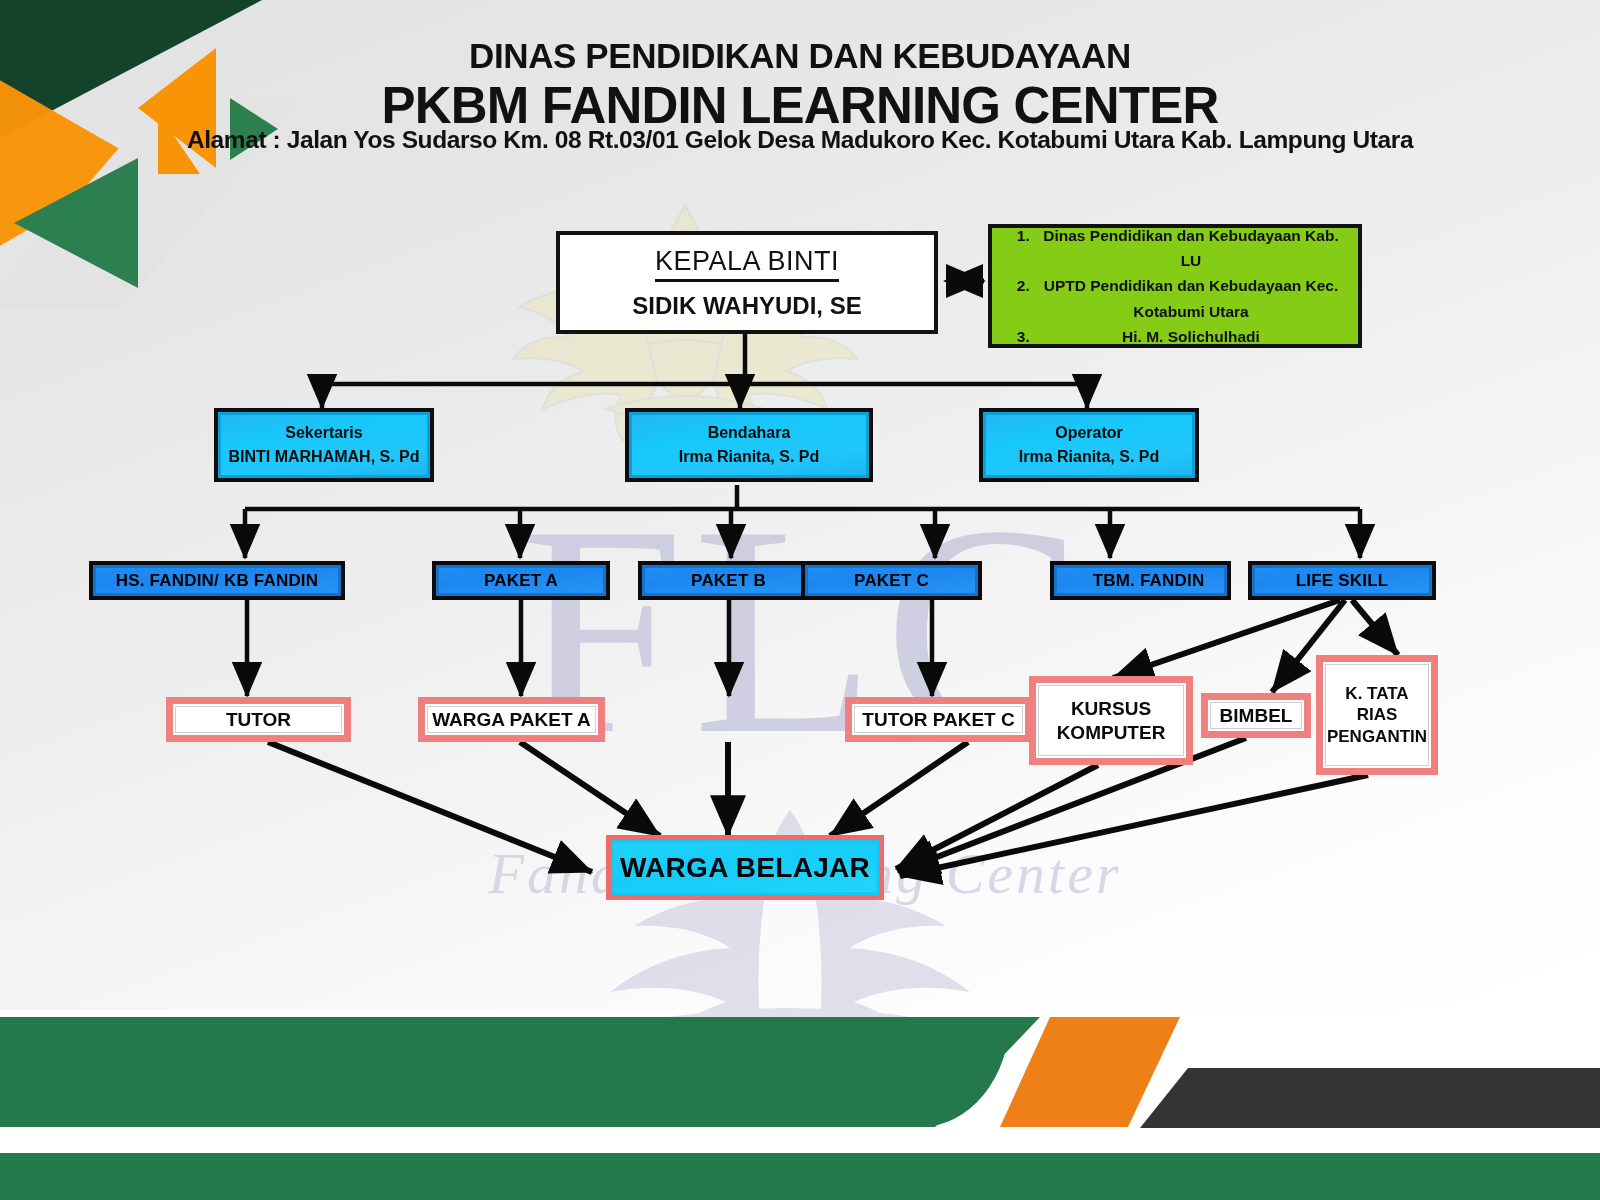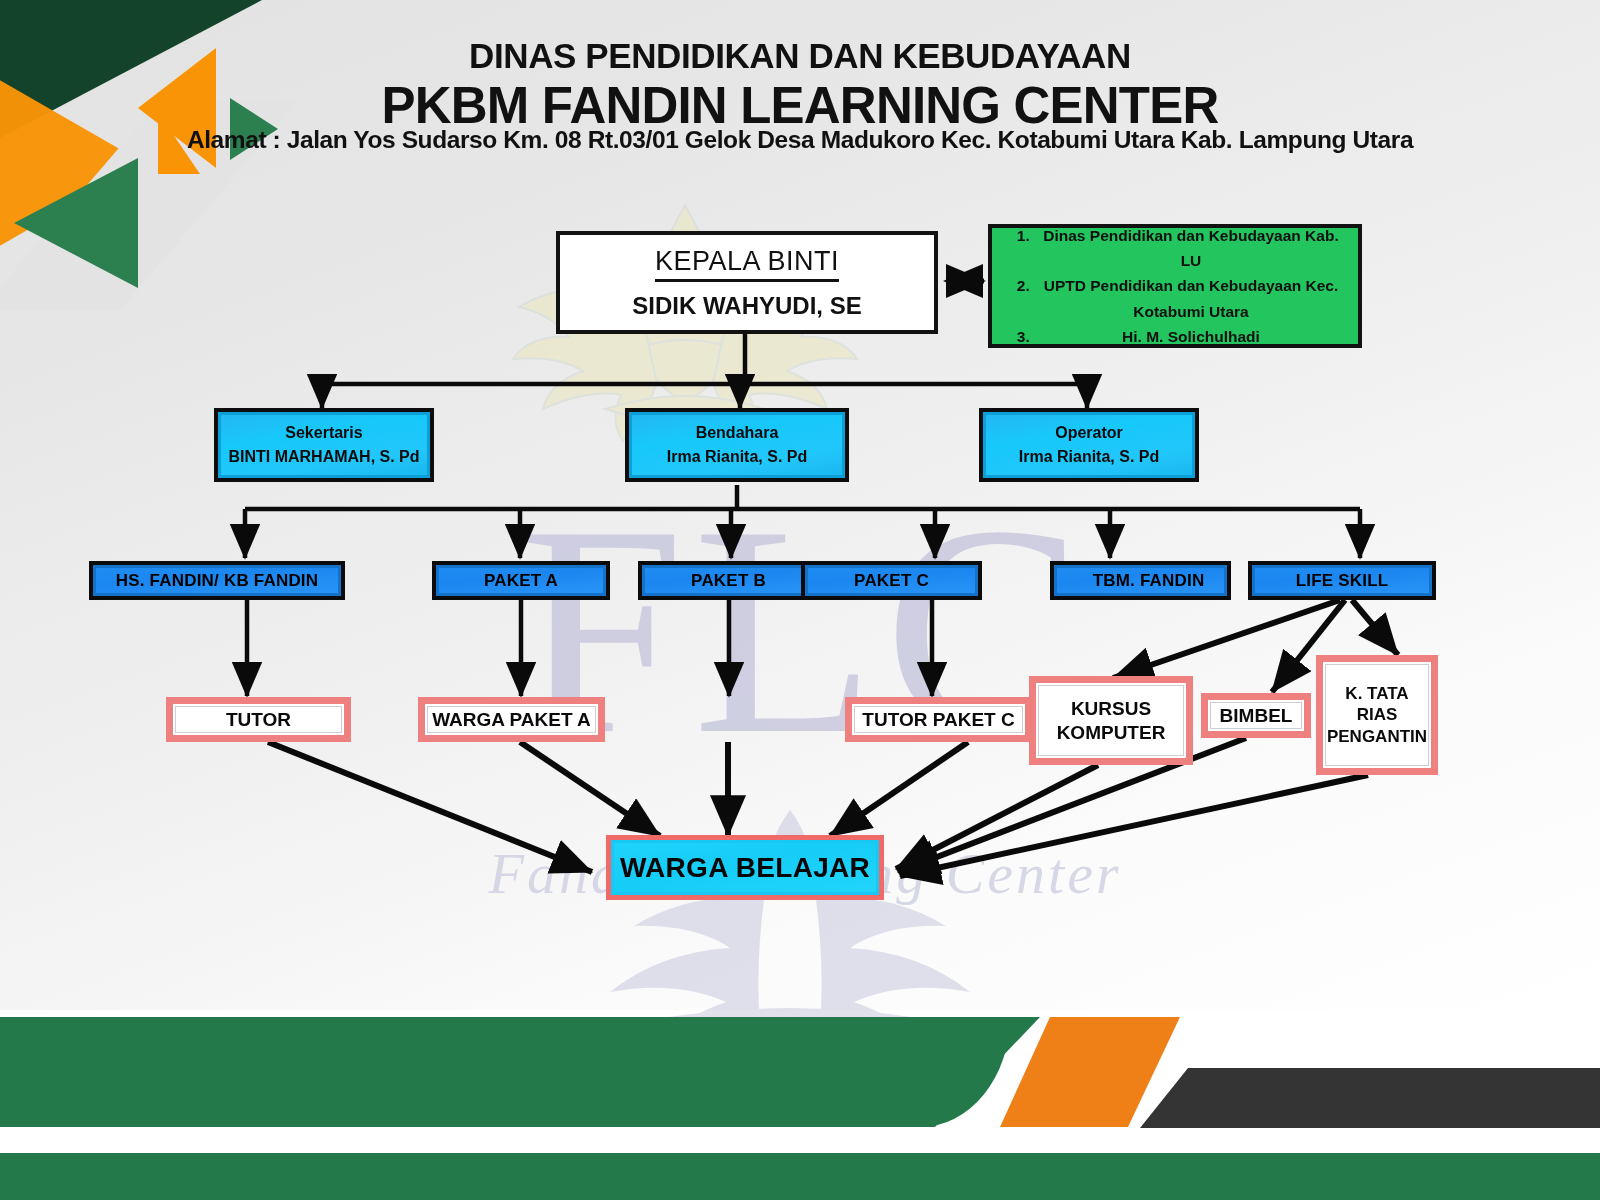--- a/index.html
+++ b/index.html
@@ -109,21 +109,21 @@
     background:#ffffff;border:4px solid #121212;
   }
   .kepala-title{
     font-size:27px;font-weight:400;color:#111;letter-spacing:.5px;
     border-bottom:3px solid #111;padding-bottom:2px;margin-bottom:10px;
     font-family:"Liberation Sans", sans-serif;
   }
   .kepala-name{font-size:24px;font-weight:bold;color:#111;}
 
   .list-box{
-    background:#22c55e;border:4px solid #121212;
+    background:#84cc16;border:4px solid #121212;
     align-items:flex-start;justify-content:center;padding:12px 14px 12px 16px;
   }
   .list-box ol{margin:0;padding:0 0 0 26px;}
   .list-box li{
     font-size:15.5px;font-weight:bold;color:#101010;line-height:1.62;
     padding-left:4px;
   }
 
   
   .box-blue{
@@ -285,21 +285,21 @@
         <li>Dinas Pendidikan dan Kebudayaan Kab. LU</li>
         <li>UPTD Pendidikan dan Kebudayaan Kec. Kotabumi Utara</li>
         <li>Hi. M. Solichulhadi</li>
       </ol>
     </div>
 
     <div class="node box-blue" style="left:214px;top:408px;width:220px;height:74px;">
       <div class="l1">Sekertaris</div>
       <div class="l2">BINTI MARHAMAH, S. Pd</div>
     </div>
-    <div class="node box-blue" style="left:625px;top:408px;width:224px;height:74px;">
+    <div class="node box-blue" style="left:625px;top:408px;width:248px;height:74px;">
       <div class="l1">Bendahara</div>
       <div class="l2">Irma Rianita, S. Pd</div>
     </div>
     <div class="node box-blue" style="left:979px;top:408px;width:220px;height:74px;">
       <div class="l1">Operator</div>
       <div class="l2">Irma Rianita, S. Pd</div>
     </div>
 
     <div class="node box-prog" style="left:89px;top:561px;width:256px;height:39px;">
       <div class="lbl">HS. FANDIN/ KB FANDIN</div>

